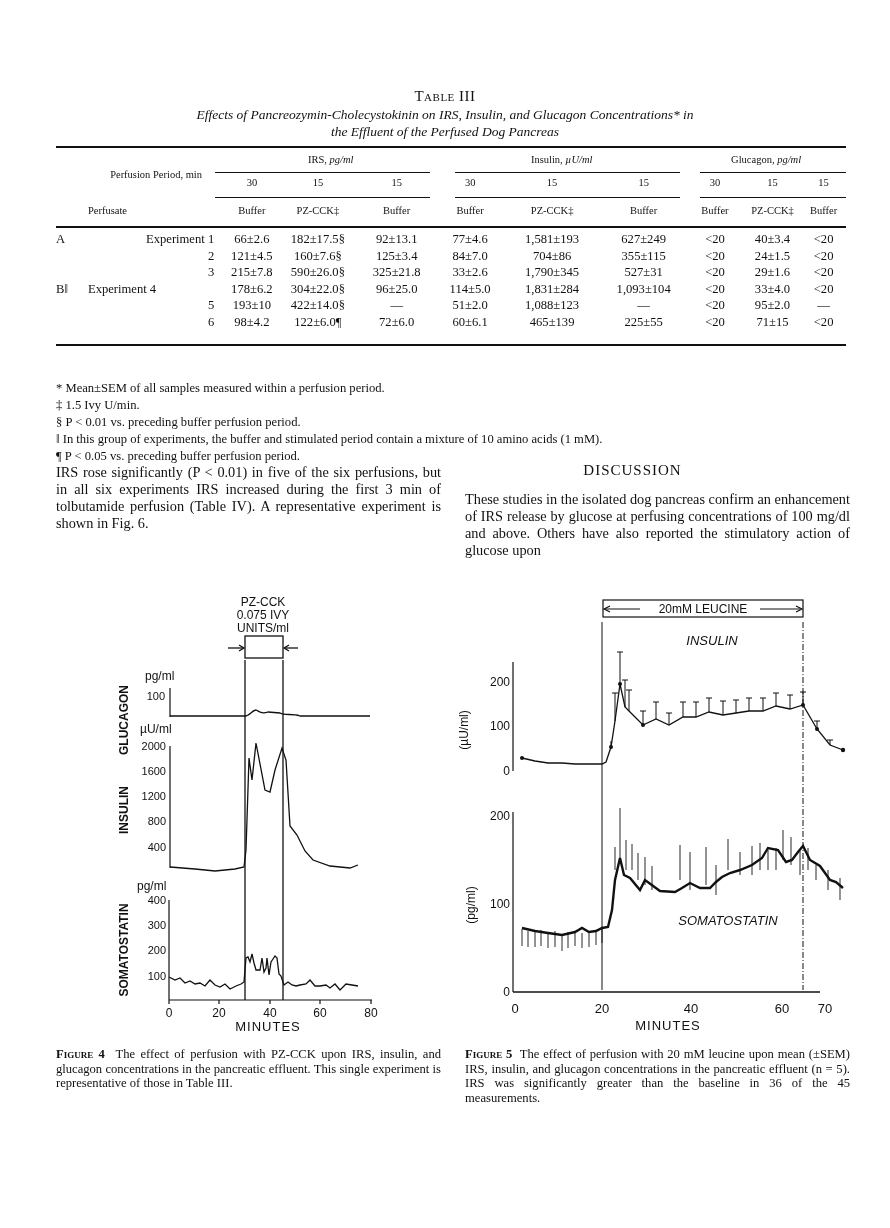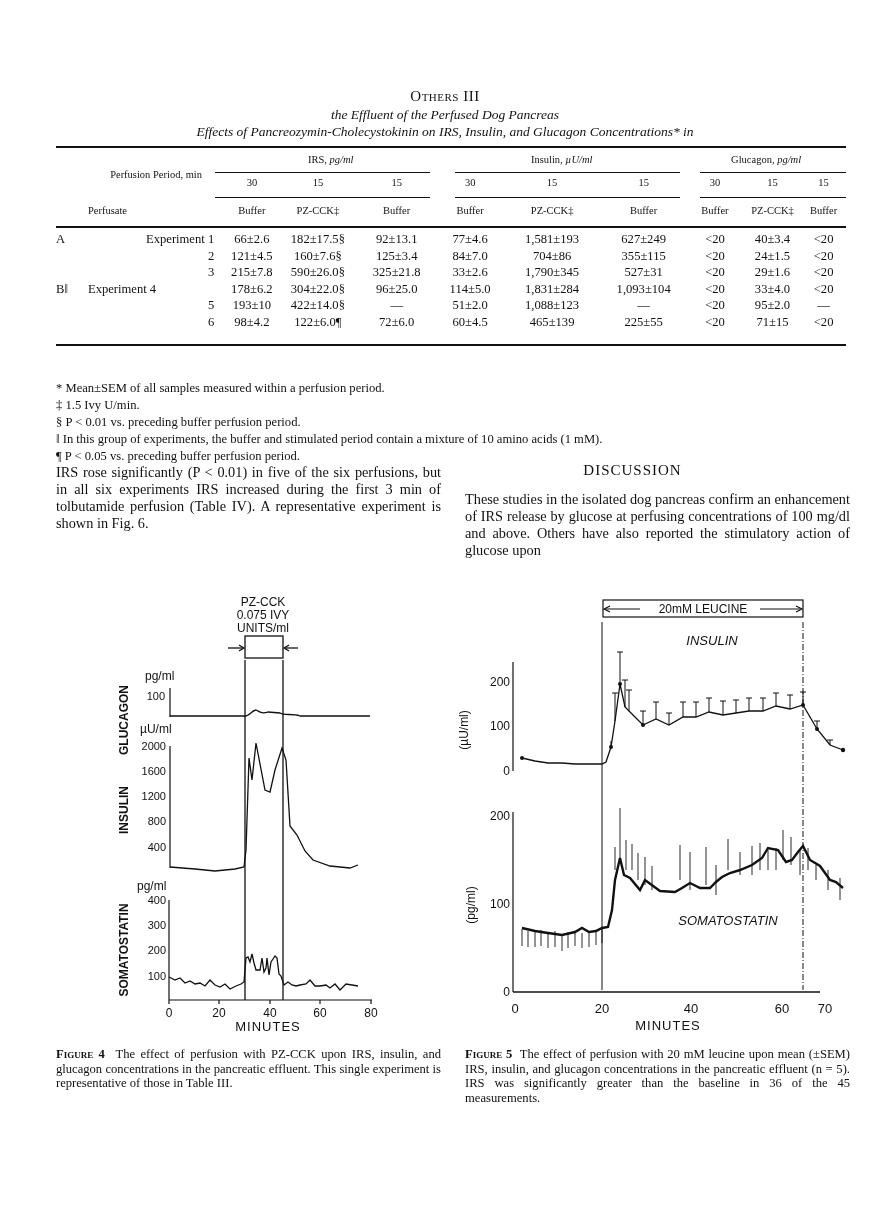--- a/index.html
+++ b/index.html
@@ -27,24 +27,24 @@
   .cap-left { left:56px; top:1047px; width:385px; }
   .cap-right { left:465px; top:1047px; width:385px; }
   .caption .fig { font-weight:bold; font-variant:small-caps; }
   .footer { left:427px; top:1121px; font-size:16px; font-style:italic; }
   .pageno { left:775px; top:1121px; font-size:16px; }
   svg text { font-family:"Liberation Sans","DejaVu Sans",sans-serif; fill:#111; }
 </style>
 </head>
 <body>
 
-<div class="abs table-title"><span class="sc">Others III</span></div>
+<div class="abs table-title"><span class="sc">Table III</span></div>
 <div class="abs table-caption">
+  <div>Effects of Pancreozymin-Cholecystokinin on IRS, Insulin, and Glucagon Concentrations* in</div>
   <div>the Effluent of the Perfused Dog Pancreas</div>
-  <div>Effects of Pancreozymin-Cholecystokinin on IRS, Insulin, and Glucagon Concentrations* in</div>
 </div>
 
 <div class="rule" style="left:56px;top:146px;width:790px;height:2px;"></div>
 <div class="rule" style="left:56px;top:226px;width:790px;height:1.5px;"></div>
 <div class="rule" style="left:56px;top:344px;width:790px;height:2px;"></div>
 
 <div class="rule" style="left:215px;top:172px;width:215px;height:1px;"></div>
 <div class="rule" style="left:455px;top:172px;width:225px;height:1px;"></div>
 <div class="rule" style="left:700px;top:172px;width:146px;height:1px;"></div>
 <div class="rule" style="left:215px;top:197px;width:215px;height:1px;"></div>
@@ -166,21 +166,21 @@
     <td class="num">&lt;20</td>
     <td class="num">95±2.0</td>
     <td class="num">—</td>
   </tr>
   <tr class="row">
     <td></td>
     <td style="text-align:right;padding-right:10px">6</td>
     <td class="num">98±4.2</td>
     <td class="num">122±6.0¶</td>
     <td class="num">72±6.0</td>
-    <td class="num">60±4.5</td>
+    <td class="num">60±6.1</td>
     <td class="num">465±139</td>
     <td class="num">225±55</td>
     <td class="num">&lt;20</td>
     <td class="num">71±15</td>
     <td class="num">&lt;20</td>
   </tr>
 </tbody>
   </table>
 
 <div class="abs footnotes">

